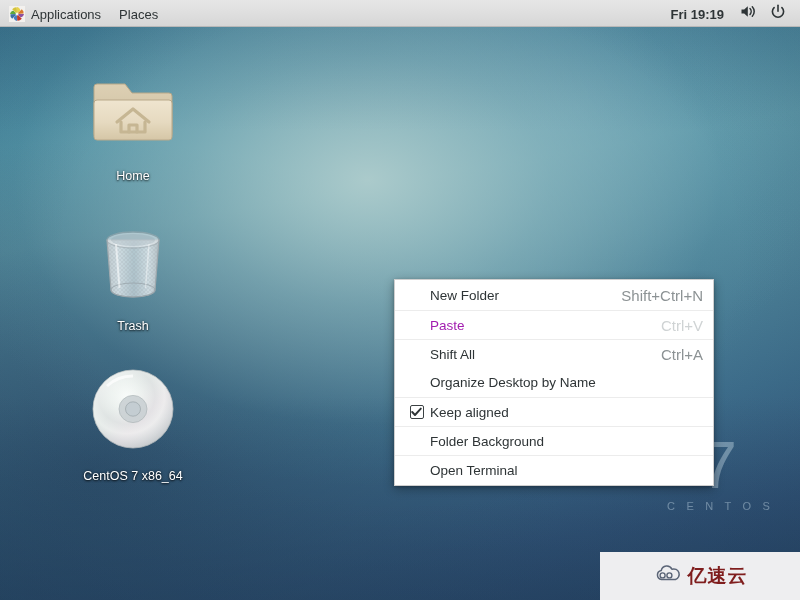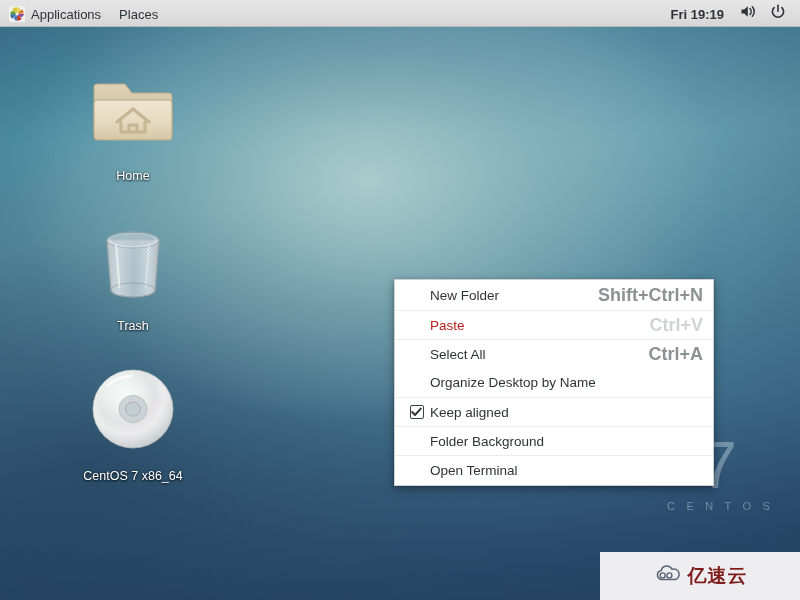--- a/index.html
+++ b/index.html
@@ -158,25 +158,24 @@
     min-width: 19px;
     display: flex;
     align-items: center;
     justify-content: center;
     margin-right: 4px;
   }
   .menu-item .label { flex: 0 0 auto; }
   .menu-item .accel {
     margin-left: auto;
     color: #8c9294;
-    font-size: 18px;
+    font-size: 15px;
     padding-left: 24px;
-    font-weight: bold;
-  }
-  .menu-item.disabled .label { color: #b91c1c; }
+  }
+  .menu-item.disabled .label { color: #a21caf; }
   .menu-item.disabled .accel { color: #cfd3d4; }
 
   .checkbox {
     width: 14px; height: 14px;
     border: 1.6px solid #3b4143;
     border-radius: 2px;
     background: #fff;
     display: flex;
     align-items: center;
     justify-content: center;
@@ -360,21 +359,21 @@
     </div>
 
     <div class="menu-item disabled sep-top">
       <span class="check-slot"></span>
       <span class="label">Paste</span>
       <span class="accel">Ctrl+V</span>
     </div>
 
     <div class="menu-item sep-top">
       <span class="check-slot"></span>
-      <span class="label">Select All</span>
+      <span class="label">Shift All</span>
       <span class="accel">Ctrl+A</span>
     </div>
 
     <div class="menu-item">
       <span class="check-slot"></span>
       <span class="label">Organize Desktop by Name</span>
       <span class="accel"></span>
     </div>
 
     <div class="menu-item sep-top">

